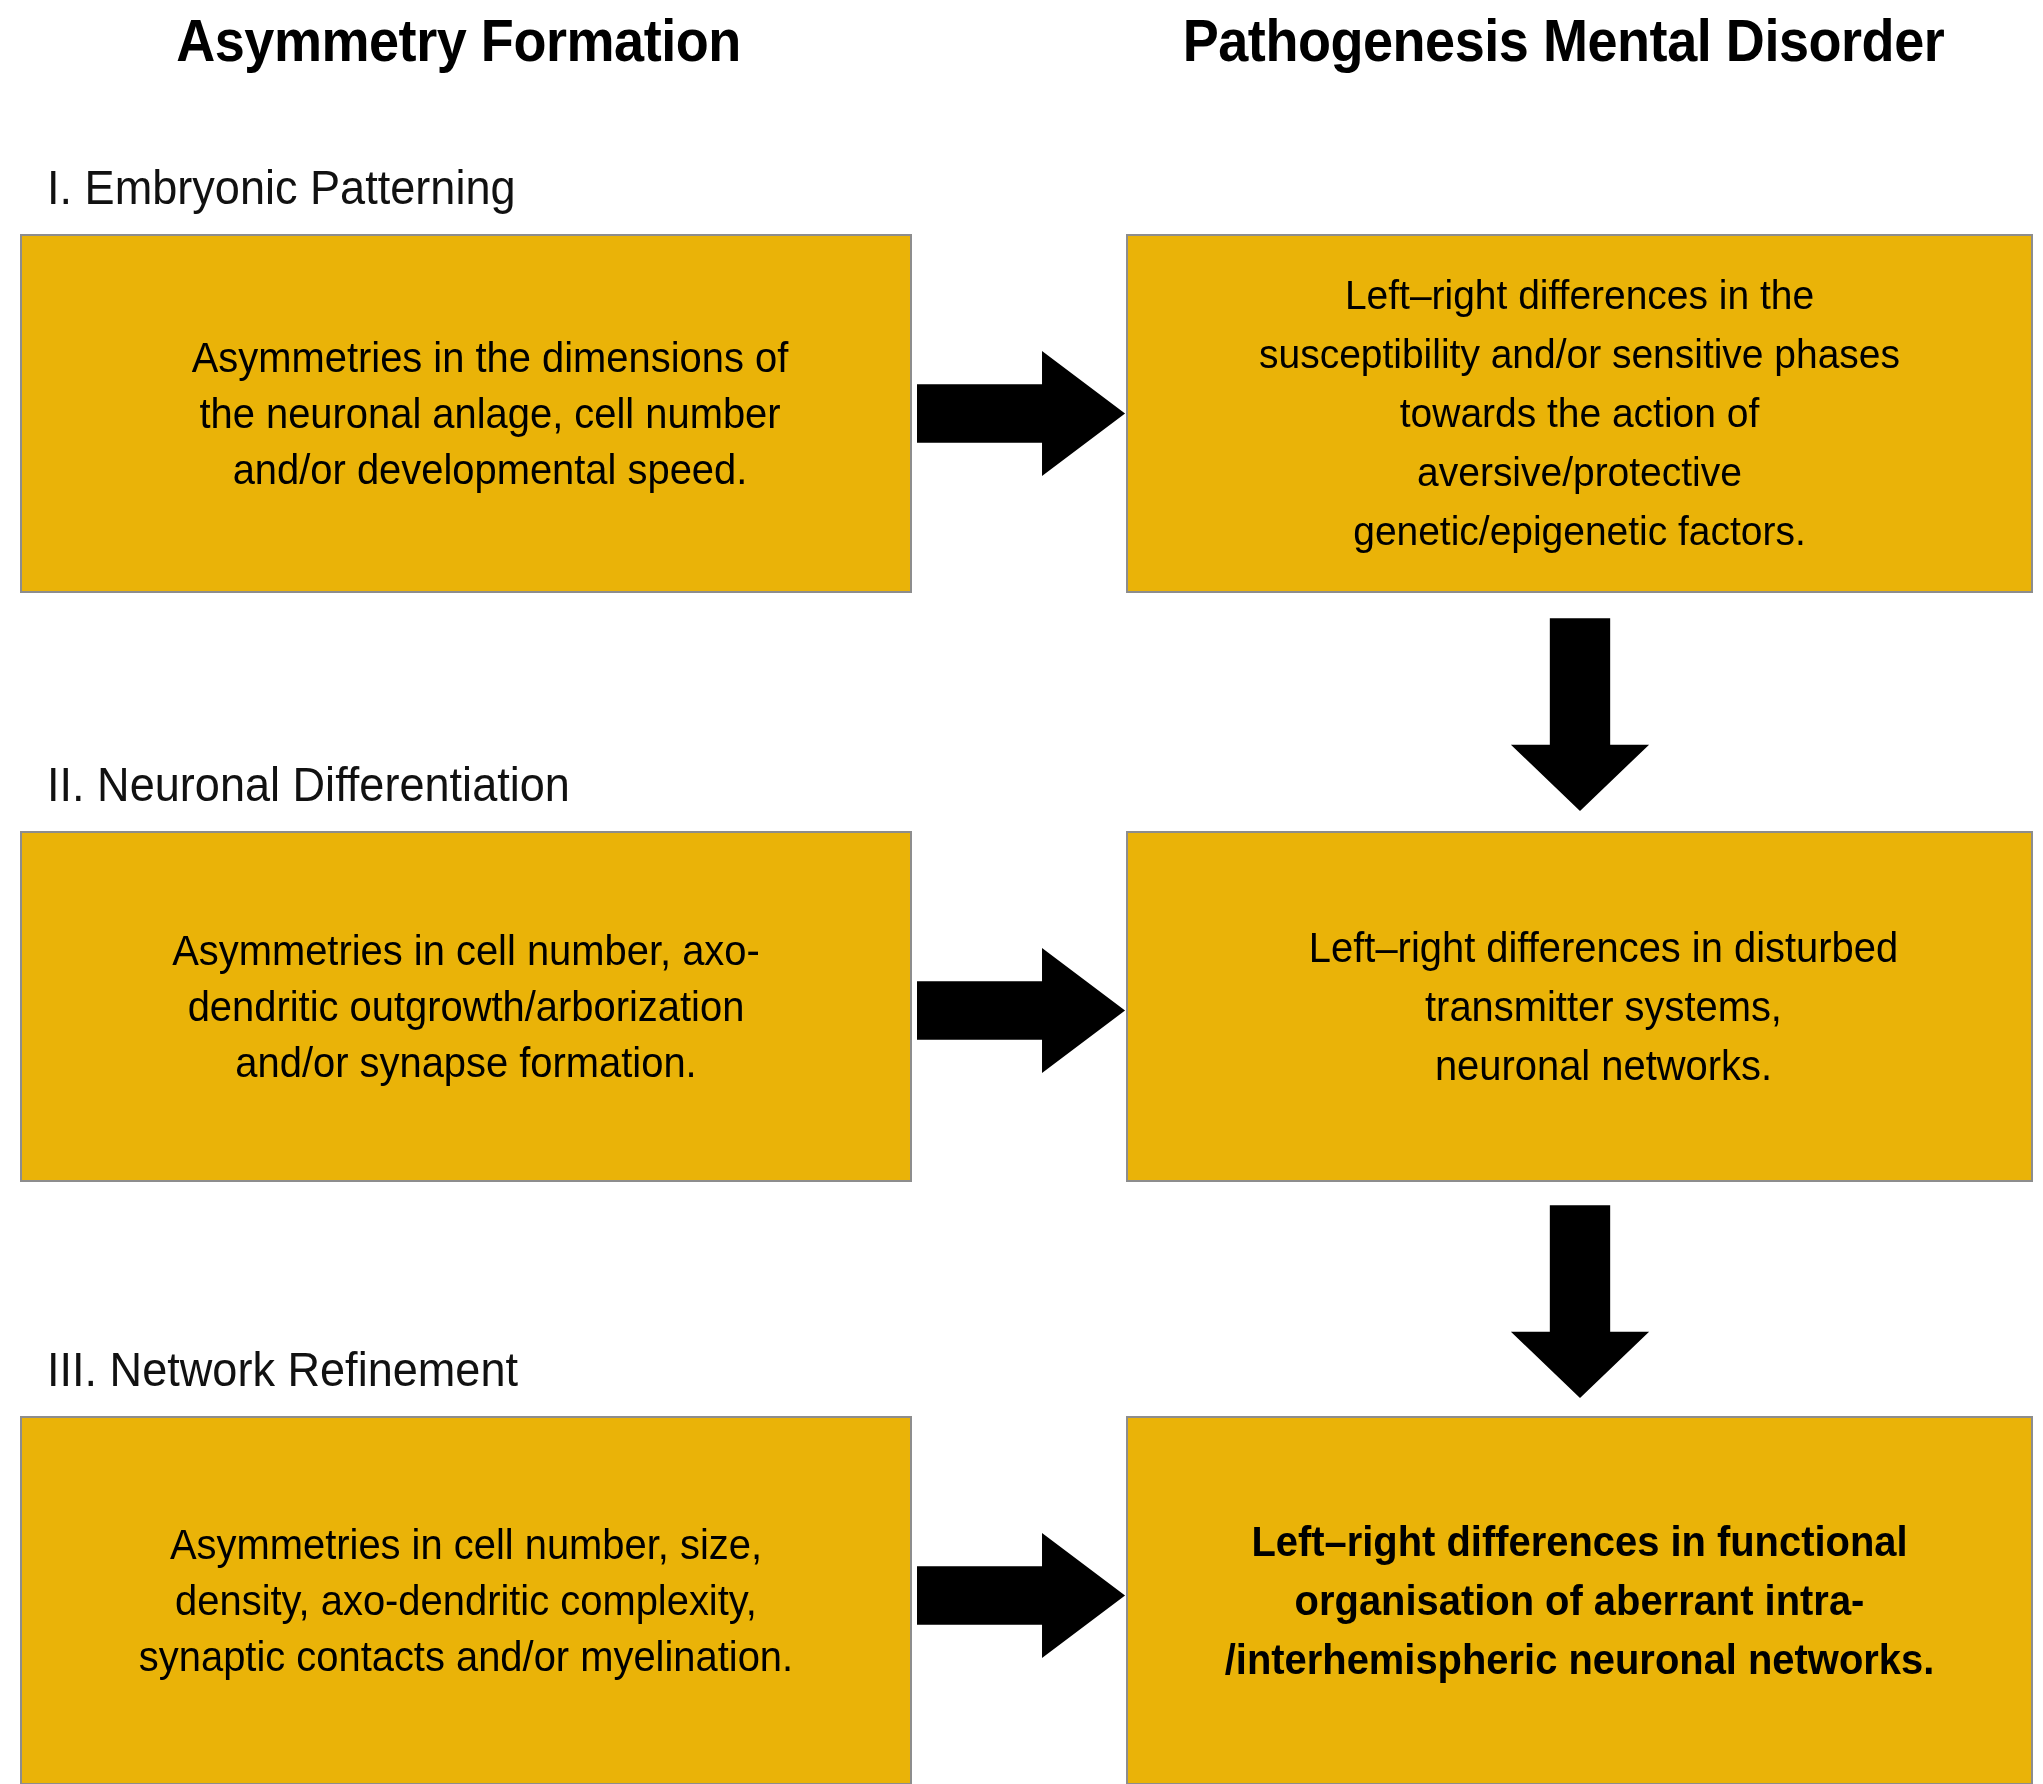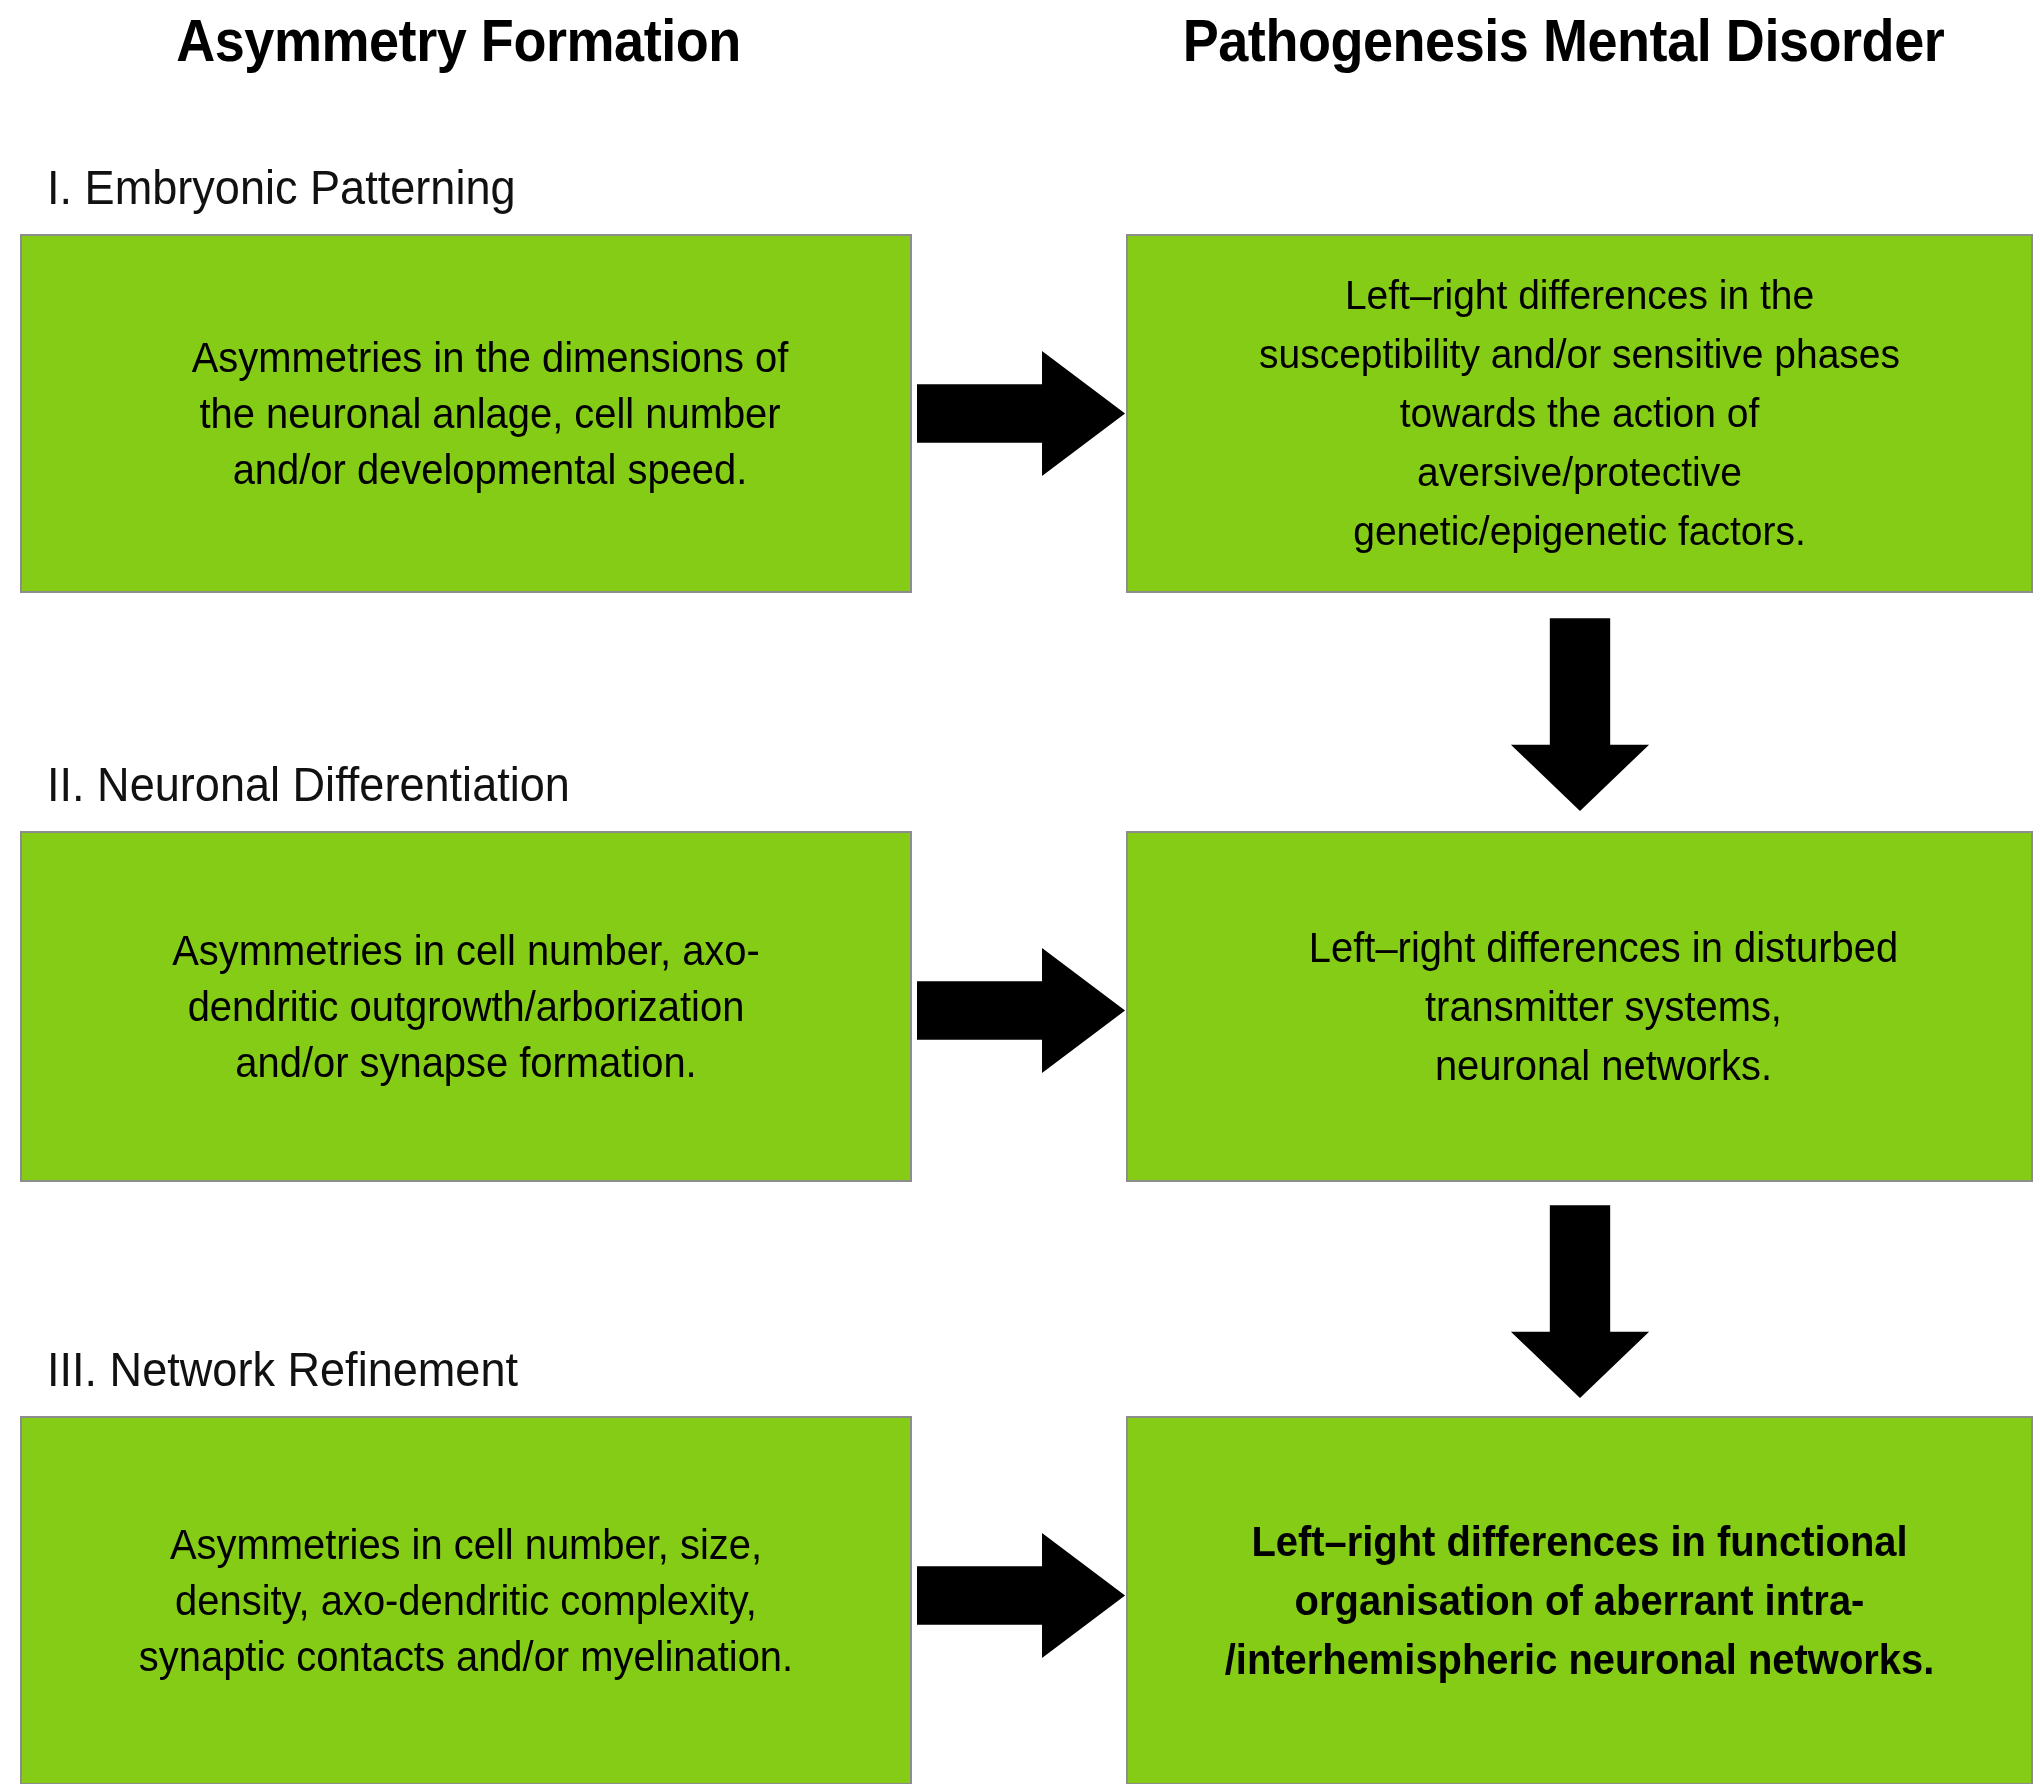--- a/index.html
+++ b/index.html
@@ -61,21 +61,21 @@
     transform-origin: left top;
   }
   #sec-heading-0 { top: 160px; }
   #sec-heading-1 { top: 757px; }
   #sec-heading-2 { top: 1342px; }
 
   
   .box {
     position: absolute;
     box-sizing: border-box;
-    background: #84cc16;
+    background: #eab308;
     border: 2.9px solid #8d8d8d;
     display: flex;
     align-items: center;
     justify-content: flex-end;
   }
   .box-text {
     display: block;
     width: 100%;
     text-align: center;
     font-size: 42px;

